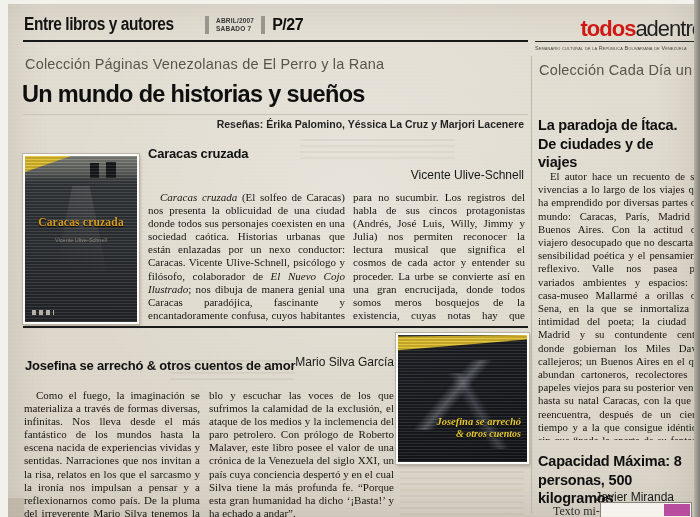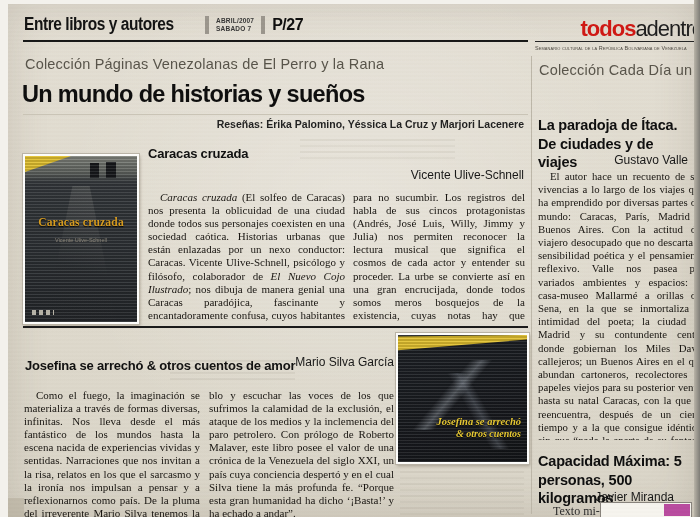--- a/index.html
+++ b/index.html
@@ -176,24 +176,23 @@
         </div>
       </div>
     </div>
 
     <div class="vdiv"></div>
     <div id="collection-right" class="collection">Colección Cada Día un Libro</div>
     <div id="sb-title1" class="sb-title">
       <div>La paradoja de Ítaca.</div>
       <div>De ciudades y de viajes</div>
     </div>
-    <div id="sb-author1" class="byline">Gustavo Valle</div>
     <div id="sb-body" class="body indent">El autor hace un recuento de sus vivencias a lo largo de los viajes que ha emprendido por diversas partes del mundo: Caracas, París, Madrid y Buenos Aires. Con la actitud del viajero desocupado que no descarta la sensibilidad poética y el pensamiento reflexivo. Valle nos pasea por variados ambientes y espacios: la casa-museo Mallarmé a orillas del Sena, en la que se inmortaliza la intimidad del poeta; la ciudad de Madrid y su contundente centro donde gobiernan los Miles Davis callejeros; un Buenos Aires en el que abundan cartoneros, recolectores de papeles viejos para su posterior venta, hasta su natal Caracas, con la que se reencuentra, después de un cierto tiempo y a la que consigue idéntica, sin que “nada la aparte de su fantasía ultramoderna donde todo corre (y se atasca) a la velocidad de los carros”.</div>
     <div id="sb-title2" class="sb-title">
-      <div>Capacidad Máxima: 5</div>
+      <div>Capacidad Máxima: 8</div>
       <div>personas, 500 kilogramos</div>
     </div>
     <div id="sb-author2" class="byline">Javier Miranda</div>
 
     <div id="bottom-frag">Texto mi-</div>
     <div id="frag-box">
       <div id="frag-swatch"></div>
     </div>
 
     <div id="ghost1" class="ghost"></div>

